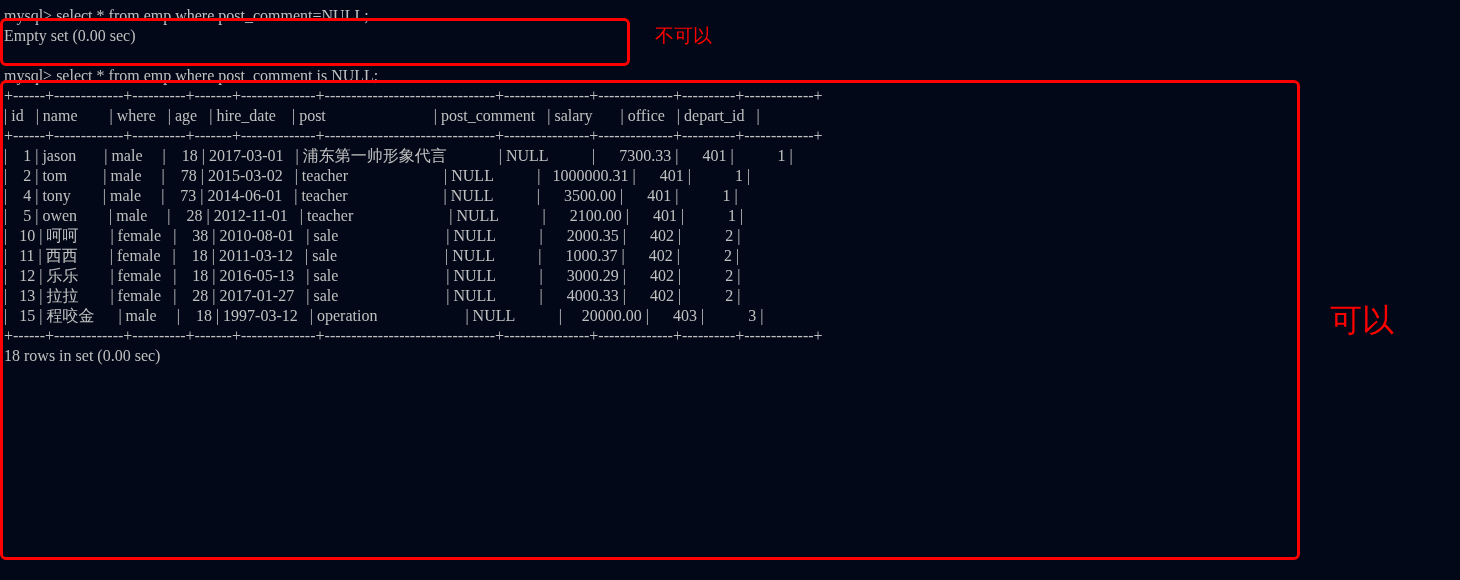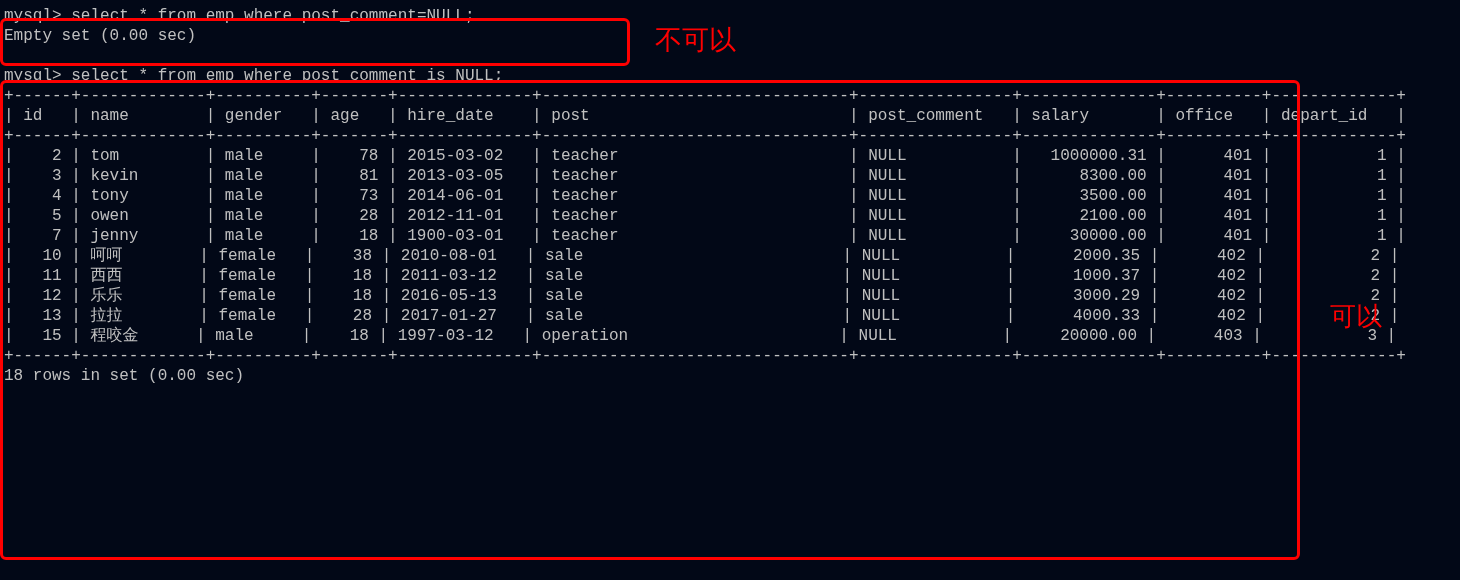--- a/index.html
+++ b/index.html
@@ -1,15 +1,15 @@
 <!DOCTYPE html>
 <html><head>
 <meta charset="utf-8">
 <style>
-  * { margin: 0; padding: 0; box-sizing: border-box; }
+  * { margin: 0; padding: 0; box-sizing: border-box; font-family: Liberation Serif, serif; }
   body {
     background: #020817;
     color: #c0c0c0;
     font-family: "Consolas", "Courier New", monospace;
     font-size: 16px;
     line-height: 1.25;
     padding: 6px 4px;
     position: relative;
     width: 1460px;
     height: 580px;
@@ -34,51 +34,50 @@
     height: 480px;
     border: 3px solid #ff0000;
     border-radius: 6px;
     pointer-events: none;
   }
   .label1 {
     position: absolute;
     left: 655px;
     top: 24px;
     color: #ff0000;
-    font-size: 27px;
+    font-size: 19px;
     font-family: "Microsoft YaHei", sans-serif;
     font-weight: normal;
   }
   .label2 {
     position: absolute;
     left: 1330px;
     top: 300px;
     color: #ff0000;
-    font-size: 26px;
+    font-size: 32px;
     font-family: "Microsoft YaHei", sans-serif;
     font-weight: normal;
   }
   .gap { height: 20px; }
 </style>
 </head>
 <body>
 
 <div class="line"><span>mysql&gt; </span><span>select * from emp where post_comment=NULL;</span></div>
 <div class="line">Empty set (0.00 sec)</div>
 <div class="gap"></div>
 <div class="line"><span>mysql&gt; </span><span>select * from emp where post_comment is NULL;</span></div>
 <div id="table-out">
     <div class="line">+------+-------------+----------+-------+--------------+--------------------------------+----------------+--------------+----------+-------------+</div>
-    <div class="line">| id   | name        | gender   | age   | hire_date    | post                           | post_comment   | salary       | office   | depart_id   |</div>
+    <div class="line">| id   | name        | where   | age   | hire_date    | post                           | post_comment   | salary       | office   | depart_id   |</div>
     <div class="line">+------+-------------+----------+-------+--------------+--------------------------------+----------------+--------------+----------+-------------+</div>
+    <div class="line">|    1 | jason       | male     |    18 | 2017-03-01   | 浦东第一帅形象代言             | NULL           |      7300.33 |      401 |           1 |</div>
     <div class="line">|    2 | tom         | male     |    78 | 2015-03-02   | teacher                        | NULL           |   1000000.31 |      401 |           1 |</div>
-    <div class="line">|    3 | kevin       | male     |    81 | 2013-03-05   | teacher                        | NULL           |      8300.00 |      401 |           1 |</div>
     <div class="line">|    4 | tony        | male     |    73 | 2014-06-01   | teacher                        | NULL           |      3500.00 |      401 |           1 |</div>
     <div class="line">|    5 | owen        | male     |    28 | 2012-11-01   | teacher                        | NULL           |      2100.00 |      401 |           1 |</div>
-    <div class="line">|    7 | jenny       | male     |    18 | 1900-03-01   | teacher                        | NULL           |     30000.00 |      401 |           1 |</div>
     <div class="line">|   10 | 呵呵        | female   |    38 | 2010-08-01   | sale                           | NULL           |      2000.35 |      402 |           2 |</div>
     <div class="line">|   11 | 西西        | female   |    18 | 2011-03-12   | sale                           | NULL           |      1000.37 |      402 |           2 |</div>
     <div class="line">|   12 | 乐乐        | female   |    18 | 2016-05-13   | sale                           | NULL           |      3000.29 |      402 |           2 |</div>
     <div class="line">|   13 | 拉拉        | female   |    28 | 2017-01-27   | sale                           | NULL           |      4000.33 |      402 |           2 |</div>
     <div class="line">|   15 | 程咬金      | male     |    18 | 1997-03-12   | operation                      | NULL           |     20000.00 |      403 |           3 |</div>
     <div class="line">+------+-------------+----------+-------+--------------+--------------------------------+----------------+--------------+----------+-------------+</div>
   </div>
 <div class="line">18 rows in set (0.00 sec)</div>
 
 <div class="box1"></div>

